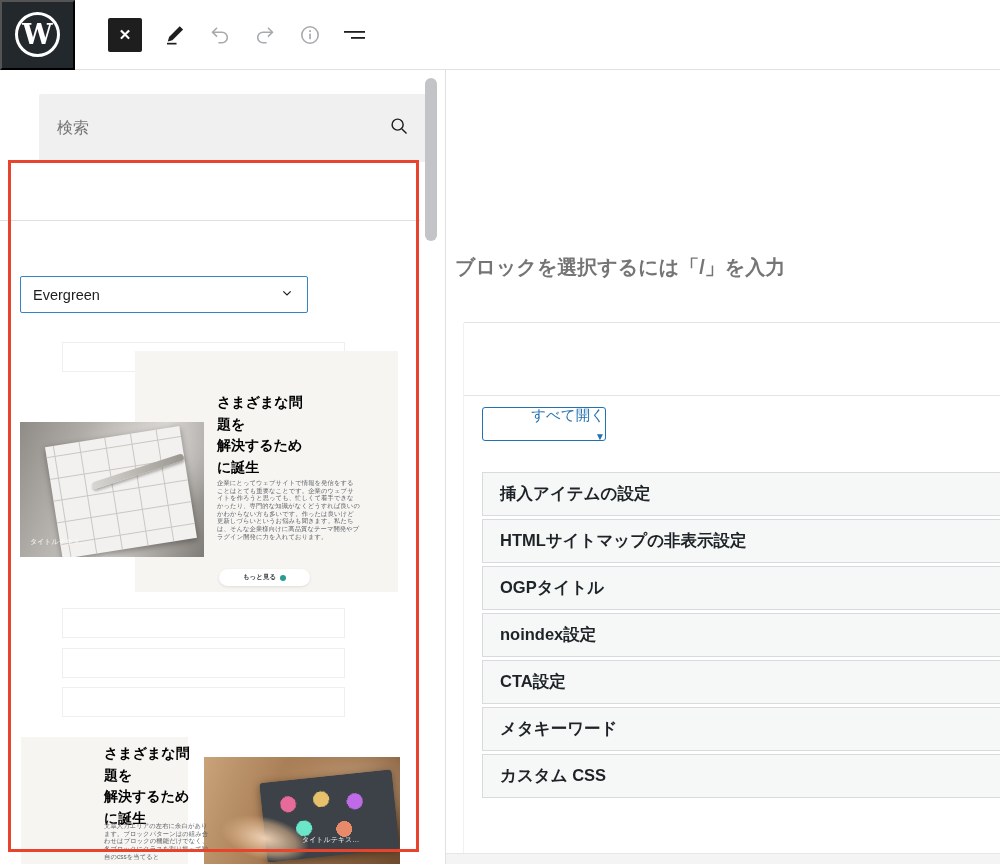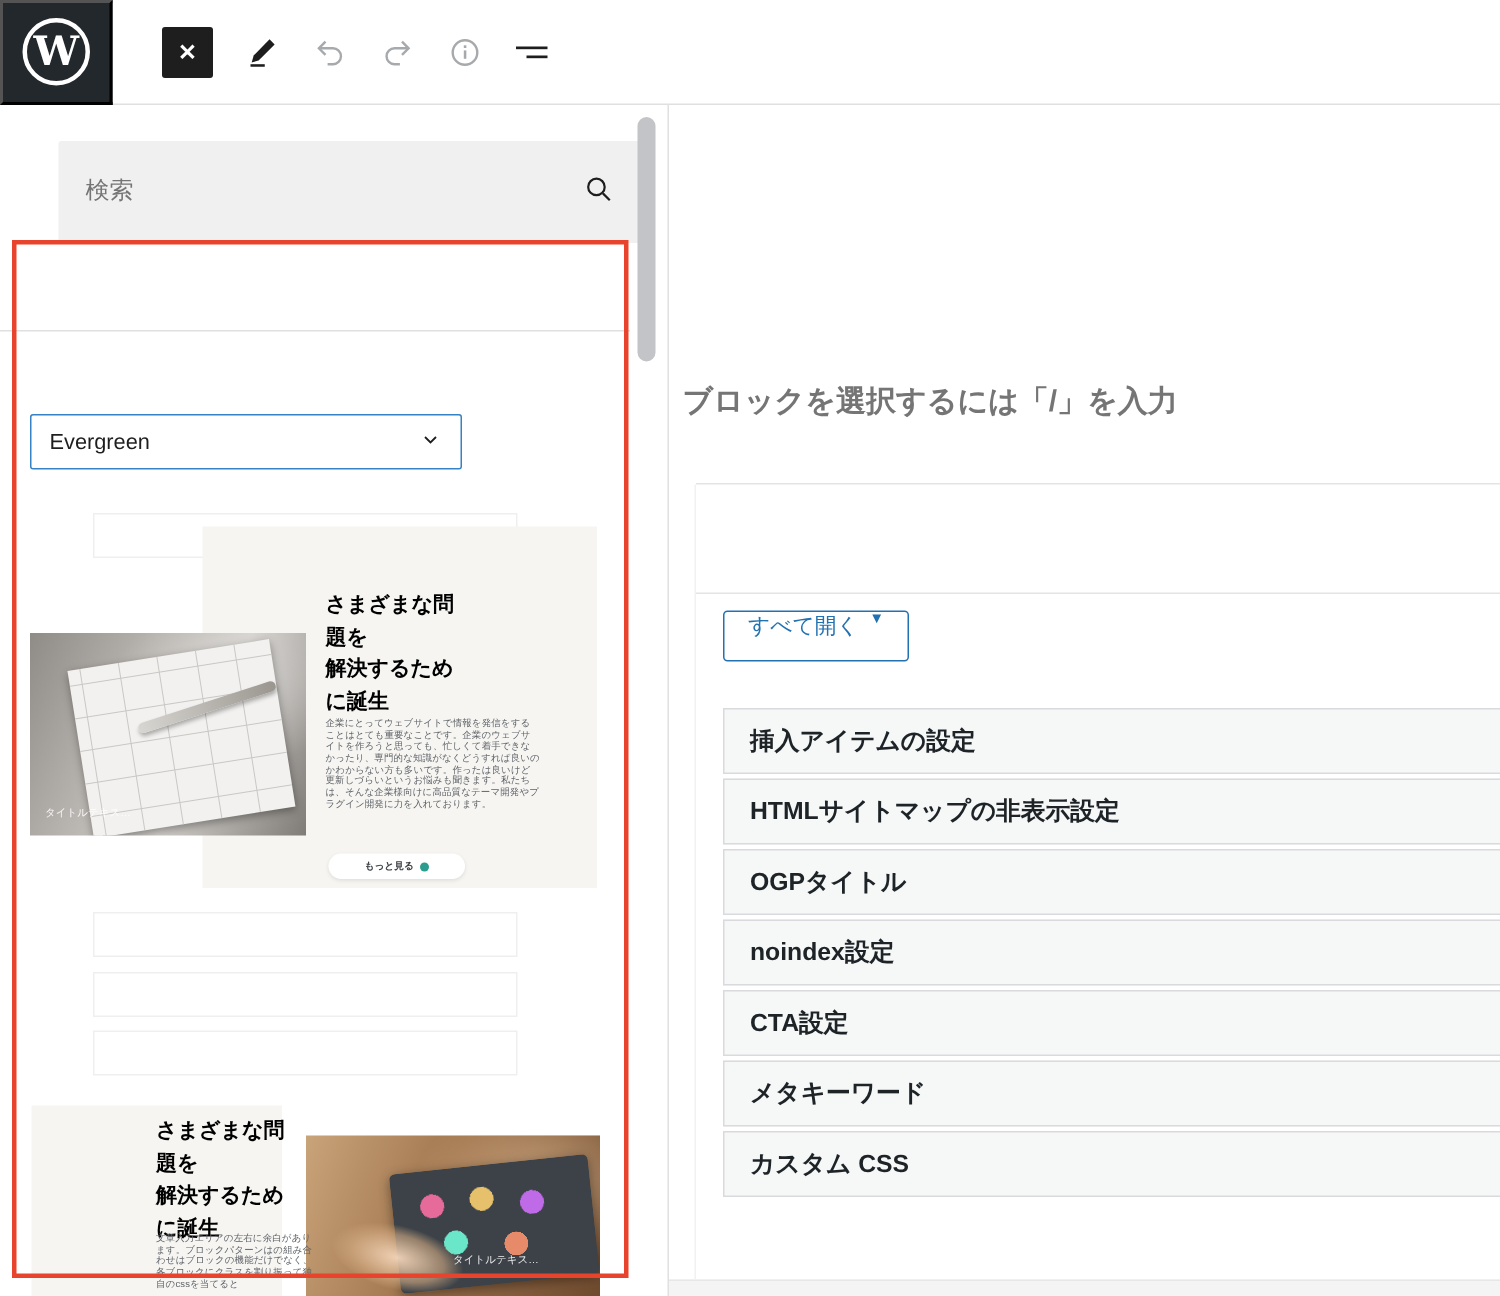--- a/index.html
+++ b/index.html
@@ -79,22 +79,22 @@
   
   .main { position:absolute; left:446px; top:70px; width:554px; height:794px; background:#fff; }
   .post-title { position:absolute; left:8px; top:78px; font-size:44px; font-weight:bold; color:#7e7e7e; letter-spacing:1px; cursor:text; }
   .body-placeholder { position:absolute; left:9px; top:184px; font-size:20px; color:#757575; cursor:text;font-weight:bold; }
   .rule { position:absolute; left:18px; right:0; height:0; border-top:1px solid #e4e4e4; }
   .rule-1 { top:252px; } .rule-2 { top:325px; }
   .content-edge { position:absolute; left:17px; top:253px; bottom:11px; width:1px; background:#f1f1f1; }
   .vk-title { position:absolute; left:36px; top:281px; font-size:18.5px; font-weight:bold; color:#1e1e1e; }
   .expand-btn { position:absolute; left:36px; top:337px; width:124px; height:34px; background:#fff;
                 border:1px solid var(--button-blue, #2271b1); border-radius:3px; color:var(--button-blue, #2271b1);
-                font-size:14.5px; display:flex; align-items:flex-start; justify-content:center; gap:7px; cursor:pointer;
-                font-family:"Liberation Sans", sans-serif; }
+                font-size:14.5px; display:flex; align-items:flex-end; justify-content:center; gap:7px; cursor:pointer;
+                font-family:"Liberation Sans", sans-serif;flex-direction:column; }
   .expand-btn .caret { font-size:10px; line-height:1; }
   .accordion-list { position:absolute; left:36px; top:402px; right:-2px; }
   .accordion-row { height:44px; margin-bottom:3px; background:#f6f7f7; border:1px solid #d9dadd;
                    display:flex; align-items:center; padding-left:17px; font-size:16.5px; font-weight:bold;
                    color:#1d2327; cursor:pointer; }
   .bottom-strip { position:absolute; left:0; right:0; bottom:0; height:11px; background:#f4f4f4; border-top:1px solid #e7e7e7; }
 </style>
 </head>
 <body>
 

